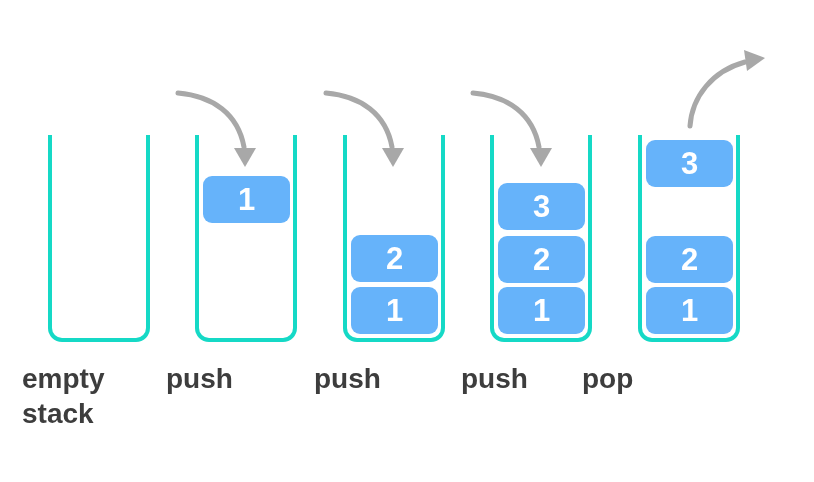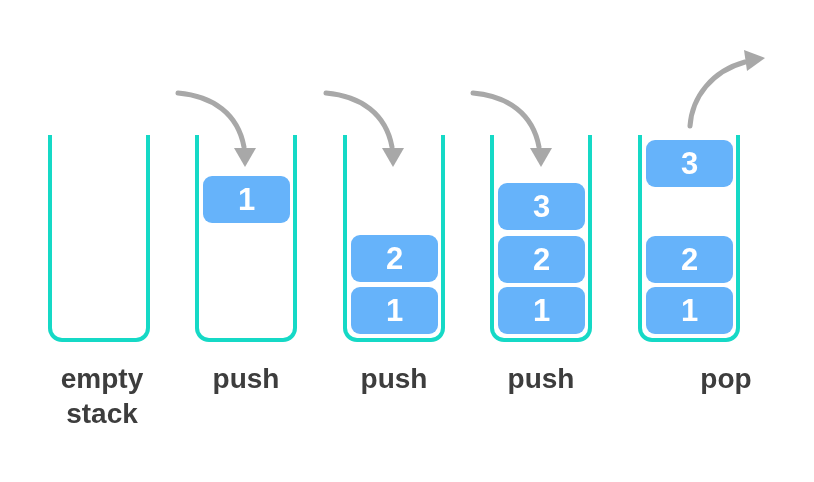--- a/index.html
+++ b/index.html
@@ -44,21 +44,20 @@
     color: var(--box_text, #ffffff);
     font-size: 31px;
     font-weight: bold;
     display: flex; align-items: center; justify-content: center;
     line-height: 1;
   }
   .stage-label {
     position: absolute;
     top: 361px;
     width: 160px;
-    text-align: center;
     font-size: 28px;
     font-weight: bold;
     color: var(--label_text, #3d3d3d);
     line-height: 35px;
     white-space: pre-line;
   }
 </style>
 </head>
 <body style="--background: #ffffff; --container_stroke: #15d9c6; --box_fill: #66b3fa; --box_text: #ffffff; --arrow: #a8a8a8; --label_text: #3d3d3d;">
 
@@ -100,15 +99,15 @@
 
   <div class="box" style="left:646px; top:140px">3</div>
   <div class="box" style="left:646px; top:236px">2</div>
   <div class="box" style="left:646px; top:287px">1</div>
 
   <div class="stage-label" style="left:22px">empty
 stack</div>
   <div class="stage-label" style="left:166px">push</div>
   <div class="stage-label" style="left:314px">push</div>
   <div class="stage-label" style="left:461px">push</div>
-  <div class="stage-label" style="left:646px">pop</div>
+  <div class="stage-label" style="left:582px">pop</div>
 
 </div>
 
 </body></html>

